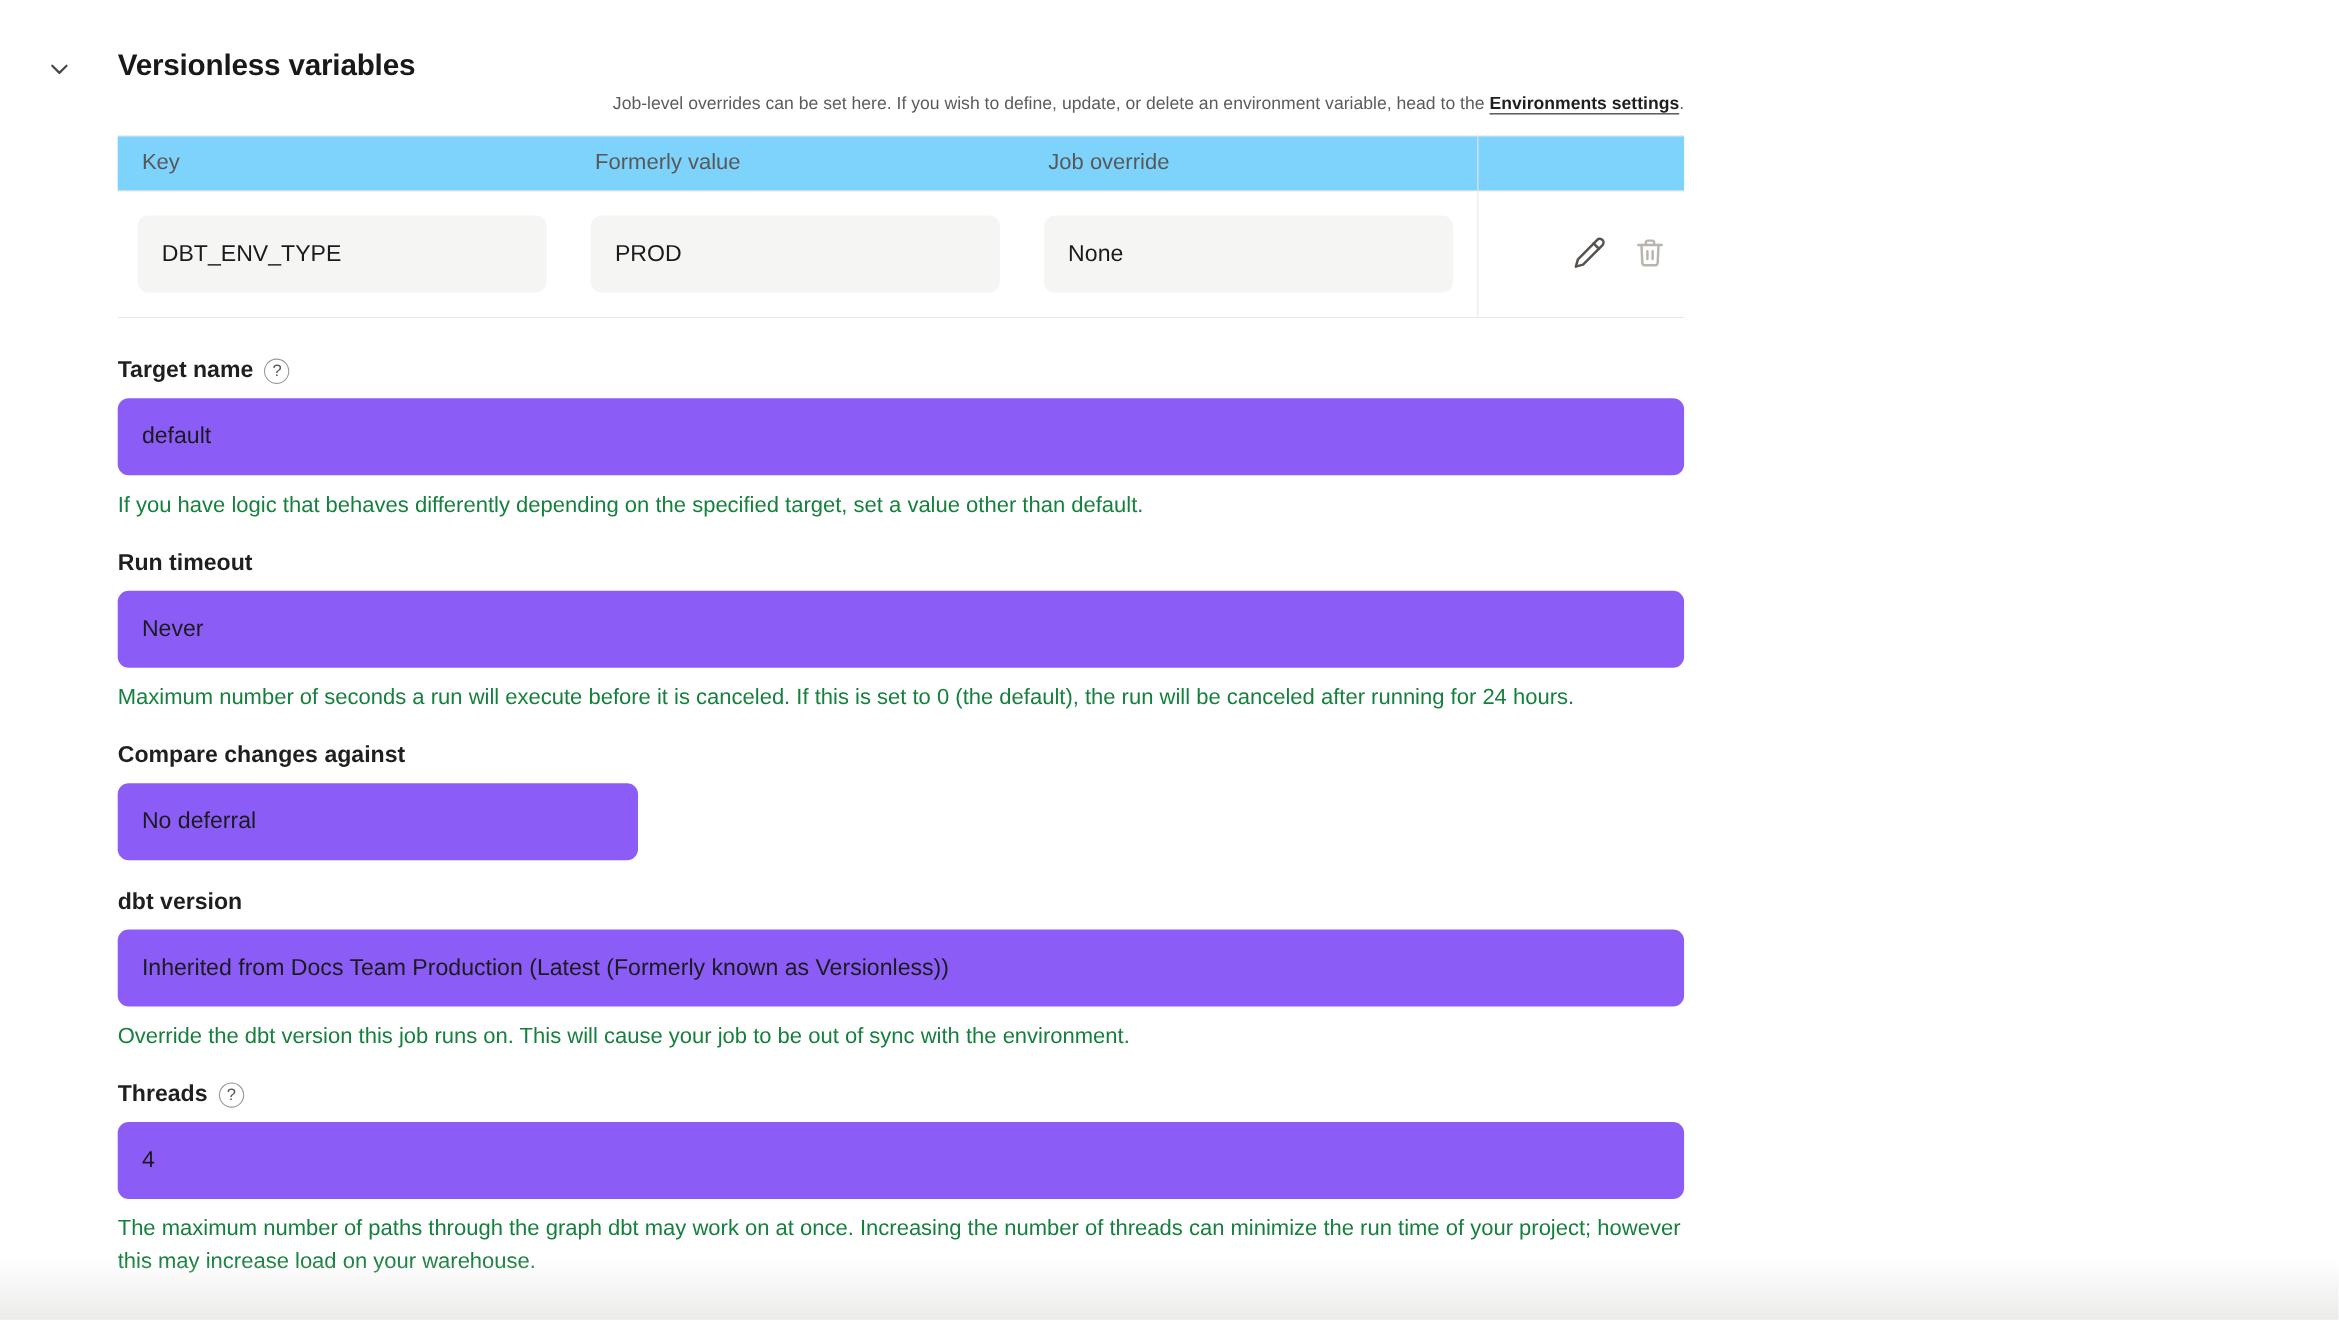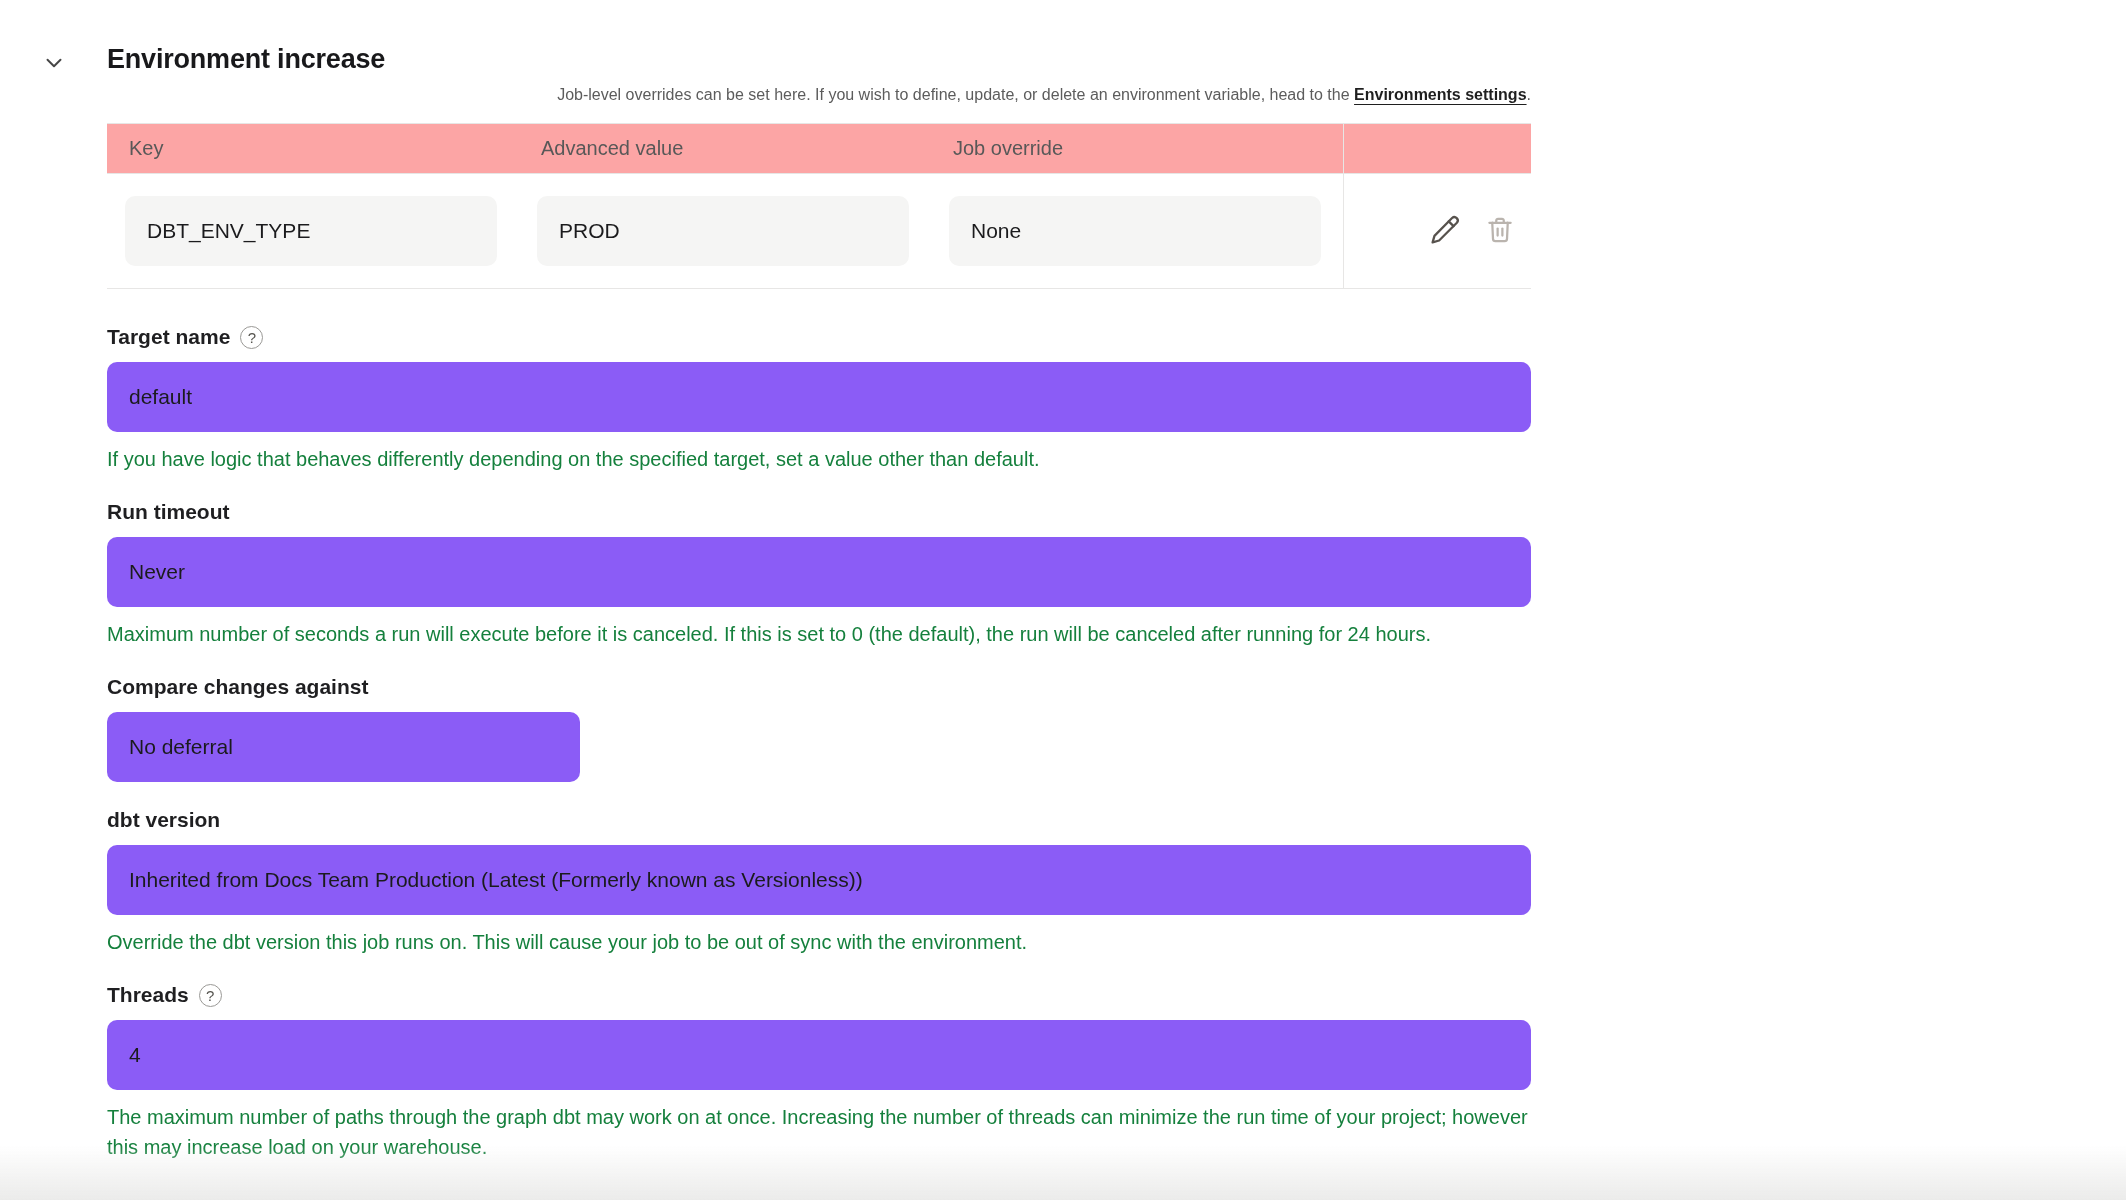--- a/index.html
+++ b/index.html
@@ -74,21 +74,21 @@
     margin-top: 17px;
     border-top: 1px solid #e7e6e5;
     border-bottom: 1px solid #e7e6e5;
     width: 100%;
   }
   .t-head, .t-row {
     display: grid;
     grid-template-columns: 412px 412px 412px 1fr;
   }
   .t-head {
-    background: #fca5a5;
+    background: #7dd3fc;
     height: 50px;
     border-bottom: 1px solid #e7e6e5;
   }
   .th {
     display: flex;
     align-items: center;
     padding-left: 22px;
     font-size: 20px;
     color: #585858;
   }
@@ -182,29 +182,29 @@
   <button class="collapse-btn">
     <span>
       <svg width="26" height="26" viewBox="0 0 24 24" fill="none" stroke="#474747" stroke-width="1.8" stroke-linecap="round" stroke-linejoin="round">
           <polyline points="6 9 12 15 18 9"></polyline>
         </svg>
     </span>
   </button>
 
   <main class="right-col">
 
-    <h2 class="section-heading">Environment increase</h2>
+    <h2 class="section-heading">Versionless variables</h2>
     <p class="section-desc">
       <span>Job-level overrides can be set here. If you wish to define, update, or delete an environment variable, head to the </span><a>Environments settings</a><span>.</span>
     </p>
 
     <div class="env-table">
       <div class="t-head">
         <div class="th">Key</div>
-        <div class="th">Advanced value</div>
+        <div class="th">Formerly value</div>
         <div class="th">Job override</div>
         <div class="th actions-col"></div>
       </div>
       <div class="t-row">
         <div class="td">
           <div class="pill">DBT_ENV_TYPE</div>
         </div>
         <div class="td">
           <div class="pill">PROD</div>
         </div>

